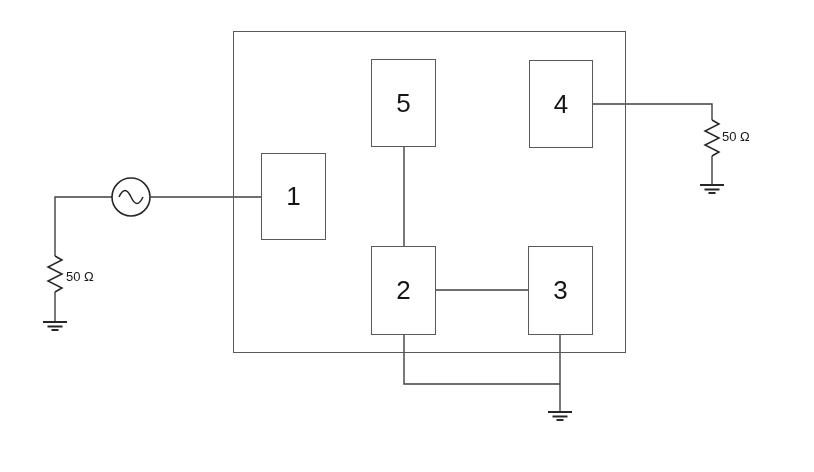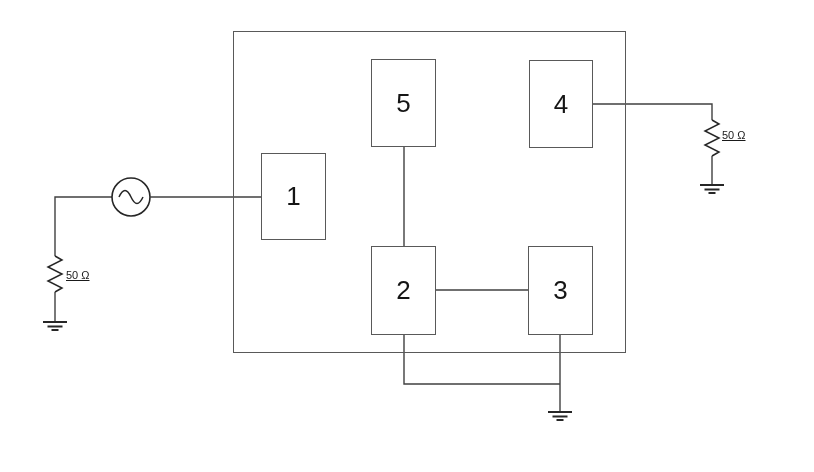--- a/index.html
+++ b/index.html
@@ -20,21 +20,21 @@
     border:1.5px solid #595959;background:#fff;
     display:flex;align-items:center;justify-content:center;
     font-size:26px;color:#151515;
   }
   #block1{left:261px;top:153px;width:65px;height:87px;}
   #block2{left:371px;top:246px;width:65px;height:89px;}
   #block3{left:528px;top:246px;width:65px;height:89px;}
   #block4{left:529px;top:60px;width:64px;height:88px;}
   #block5{left:371px;top:59px;width:65px;height:88px;}
   .rlabel{
-    position:absolute;font-size:11px;color:#1a1a1a;white-space:nowrap;text-decoration:underline;
+    position:absolute;font-size:13px;color:#1a1a1a;white-space:nowrap;
   }
   #rlabel-in{left:66px;top:269px;}
   #rlabel-out{left:722px;top:129px;}
 </style>
 </head>
 <body>
 
 <div class="canvas">
 
   <svg class="wiring" viewBox="0 0 814 472" fill="none" stroke-linecap="butt" stroke-linejoin="miter">

